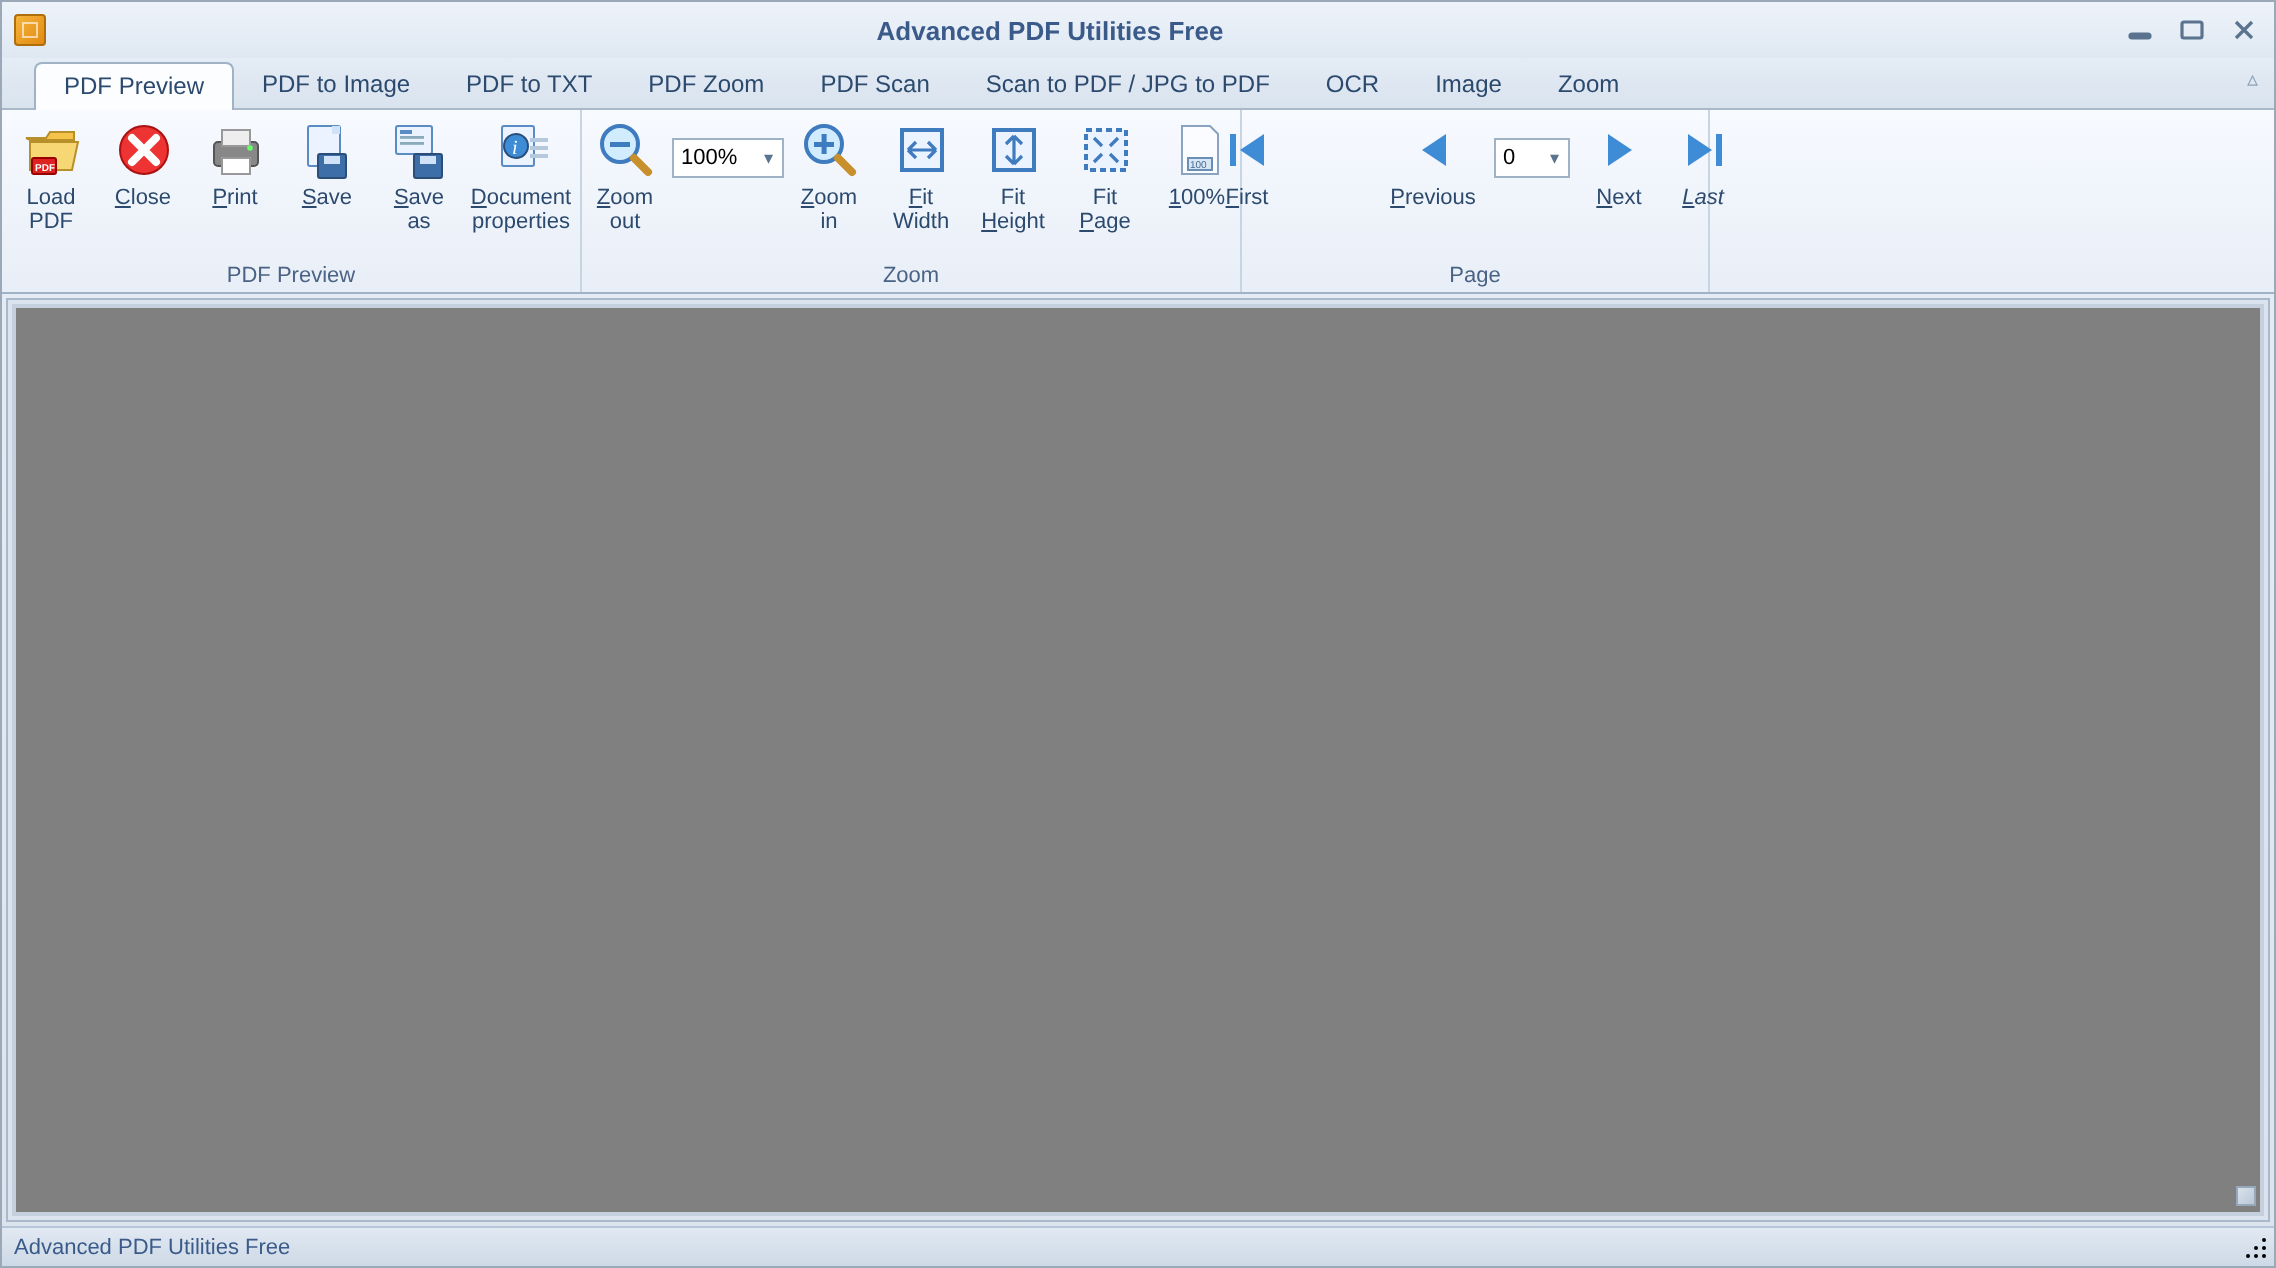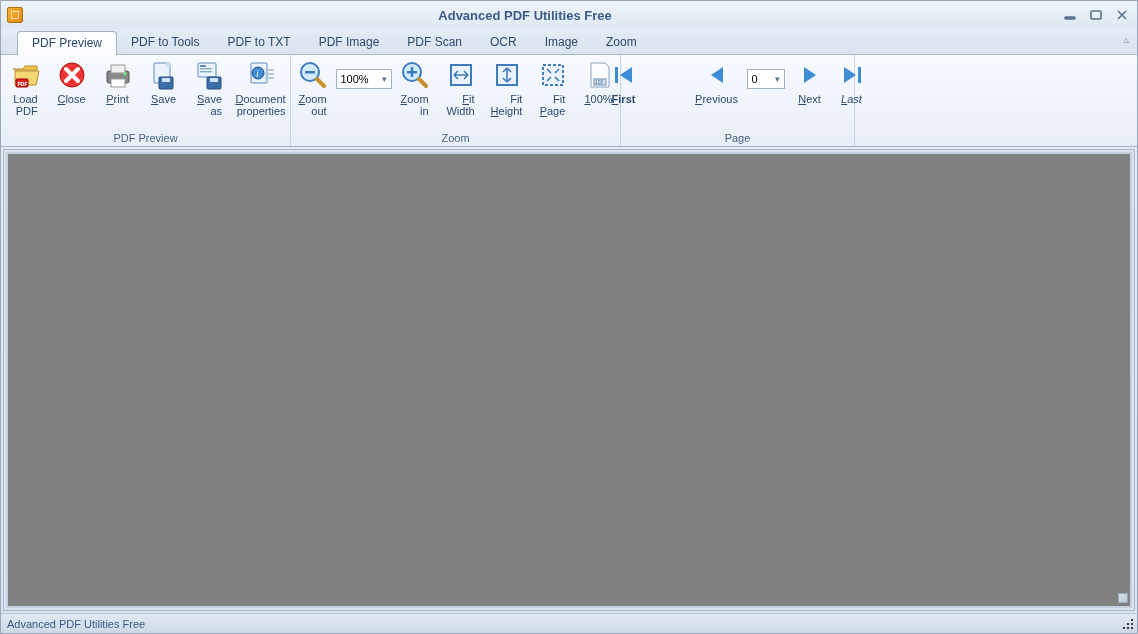--- a/index.html
+++ b/index.html
@@ -112,21 +112,21 @@
     display:flex; flex-direction:column; align-items:center; justify-content:flex-start;
     width:46px;
     padding:2px 2px;
     text-align:center;
     font-size:11px;
     color:#2c4a6e;
     cursor:default;
     line-height:12px;
   }
   .rbtn .ic { width:32px; height:32px; margin-bottom:2px; display:flex; align-items:center; justify-content:center; }
-  .rbtn .lbl { min-height:24px; display:flex; flex-direction:column; justify-content:flex-start;text-align:right;}
+  .rbtn .lbl { min-height:24px; display:flex; flex-direction:column; justify-content:flex-start;}
 
   .zoom-combo, .page-spin {
     height:20px;
     border:1px solid #9fb2c6;
     background:#ffffff;
     font-size:11px;
     display:flex; align-items:center;
     padding:0 4px;
     margin-top:12px;
   }
@@ -204,24 +204,25 @@
           <svg width="12" height="12">
             <path d="M2 2 L10 10 M10 2 L2 10"></path>
           </svg>
         </div>
     </div>
   </div>
   <div class="collapse-caret">▵</div>
 
   <div class="tabstrip">
     <div class="tab active">PDF Preview</div>
-    <div class="tab">PDF to Tools</div>
+    <div class="tab">PDF to Image</div>
     <div class="tab">PDF to TXT</div>
-    <div class="tab">PDF Image</div>
+    <div class="tab">PDF Zoom</div>
     <div class="tab">PDF Scan</div>
+    <div class="tab">Scan to PDF / JPG to PDF</div>
     <div class="tab">OCR</div>
     <div class="tab">Image</div>
     <div class="tab">Zoom</div>
   </div>
 
   <div class="ribbon">
 
     <div class="group" style="width:290px;">
       <div class="group-body">
 
@@ -405,21 +406,21 @@
               <span><u class="access">1</u>00%</span>
             </div>
         </div>
       </div>
       <div class="group-label">Zoom</div>
     </div>
 
     <div class="group" style="width:234px;">
       <div class="group-body">
 
-        <div class="rbtn" style="width:42px;font-weight:bold;">
+        <div class="rbtn" style="width:42px;">
           <div class="ic">
             <svg class="ic32" viewBox="0 0 32 32">
                 <rect x="7" y="8" width="3" height="16" fill="#3e8cd6"></rect>
                 <path d="M24 8v16l-12-8z" fill="#3e8cd6"></path>
               </svg>
           </div>
           <div class="lbl">
               <span><u class="access">F</u>irst</span>
             </div>
         </div>

